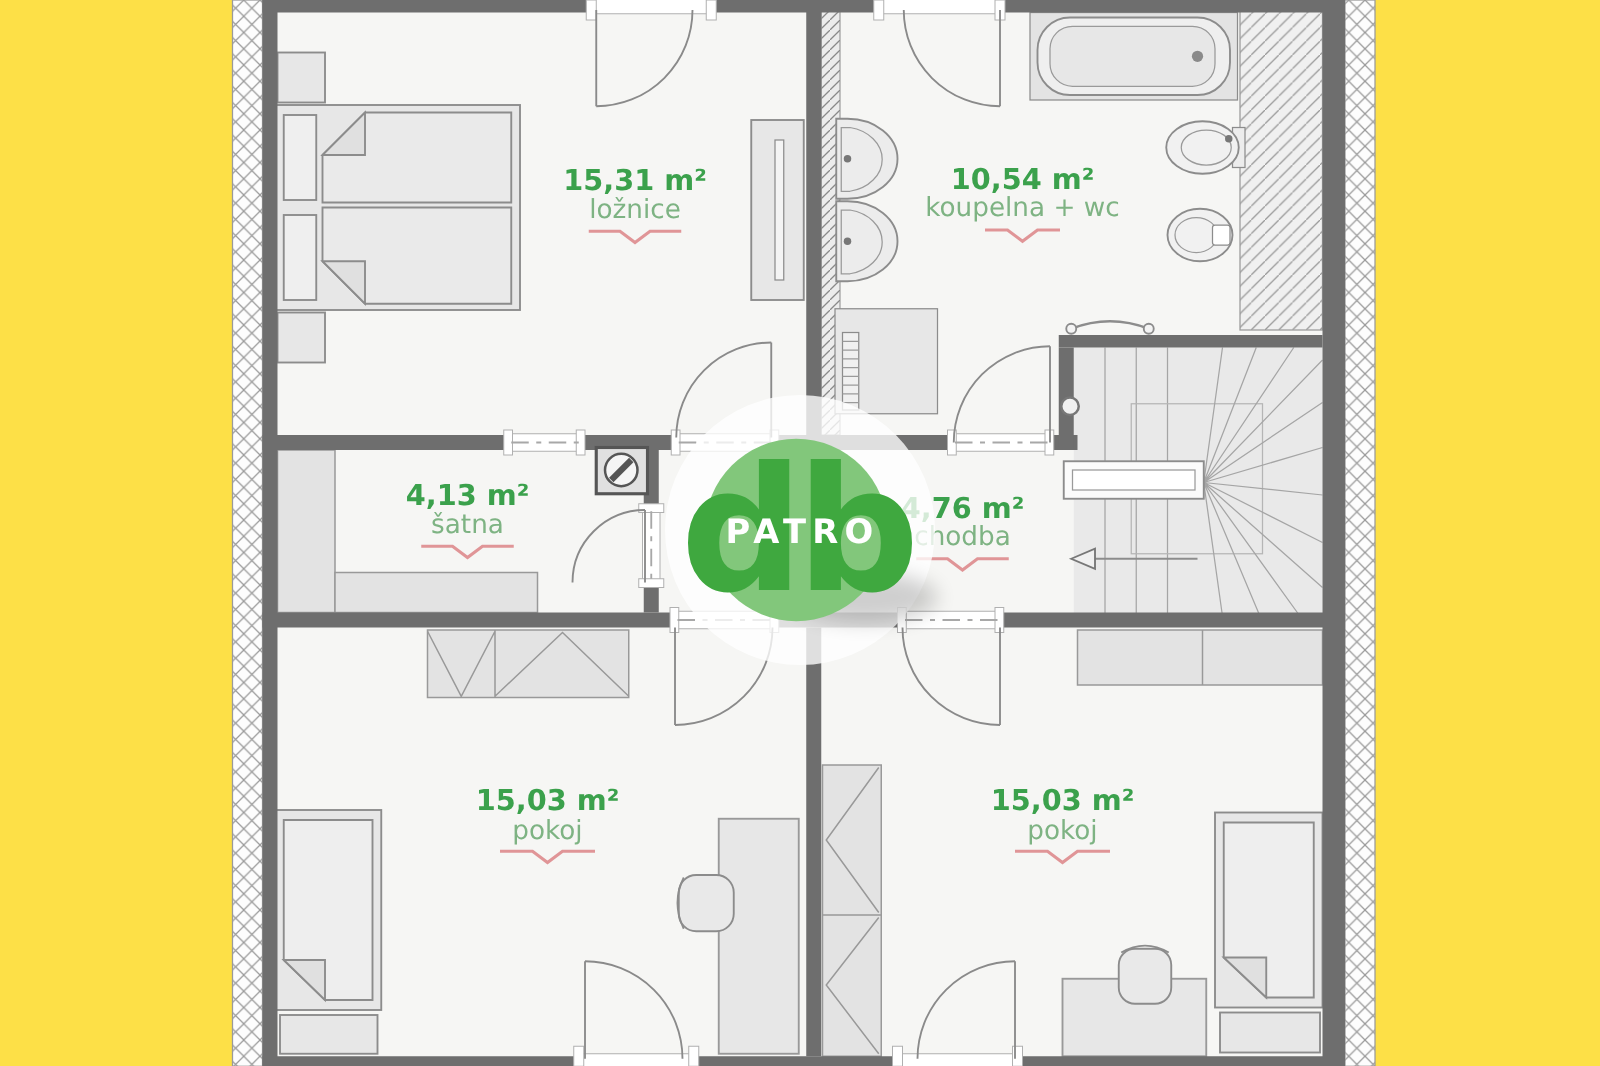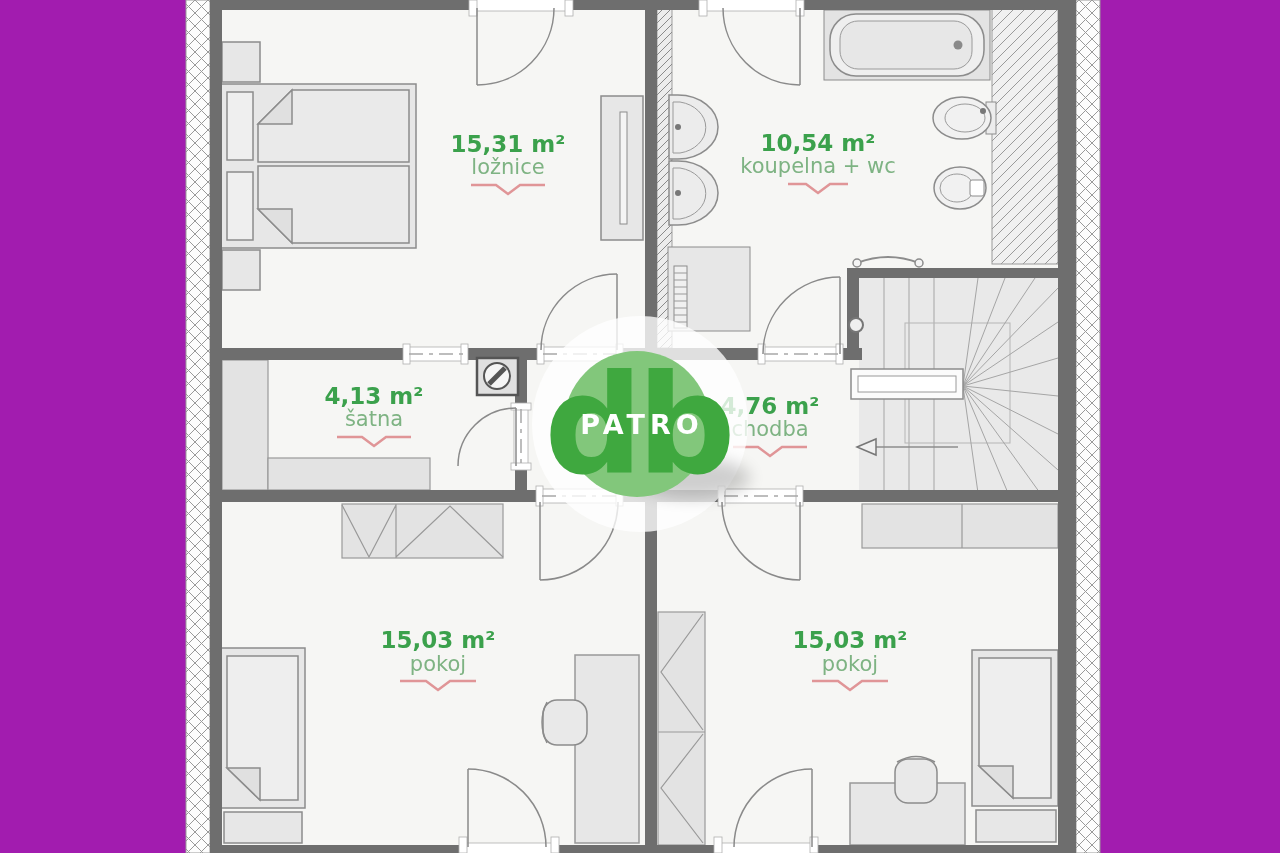--- a/index.html
+++ b/index.html
@@ -1,16 +1,16 @@
 <!DOCTYPE html>
 <html><head>
 <meta charset="utf-8">
 <style>
   html,body{margin:0;padding:0;background:#ffffff;}
-  .stage{position:relative;width:1280px;height:853px;background:#a21caf;overflow:hidden;
+  .stage{position:relative;width:1280px;height:853px;background:#fde047;overflow:hidden;
          font-family:"DejaVu Sans", sans-serif;}
   svg{display:block;}
   text{font-family:"DejaVu Sans", sans-serif;}
   .area-label{font-size:23px;font-weight:bold;fill:#3ba14c;}
   .name-label{font-size:21px;fill:#7eb383;}
   .logo-db{font-size:138px;font-weight:bold;fill:#3fa83f;letter-spacing:-6px;}
   .logo-patro{font-size:27px;font-weight:bold;fill:#ffffff;letter-spacing:5px;}
 </style>
 </head>
 <body>

